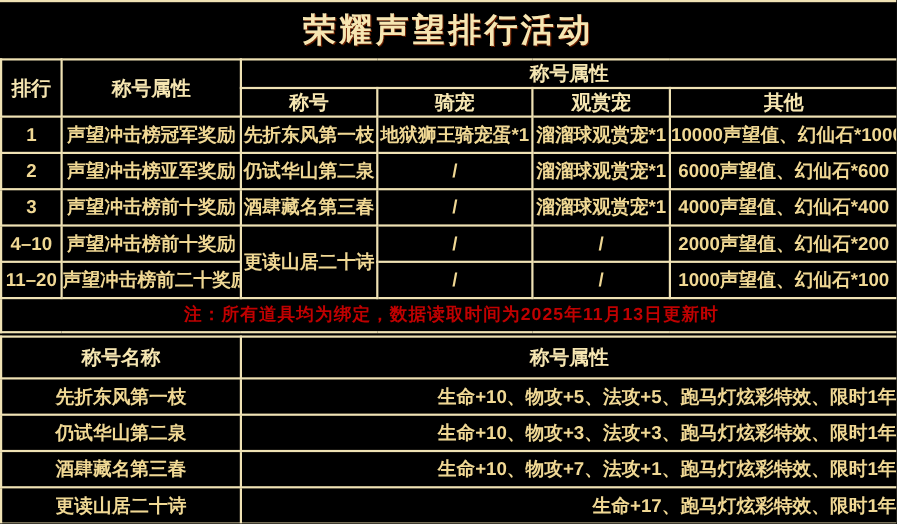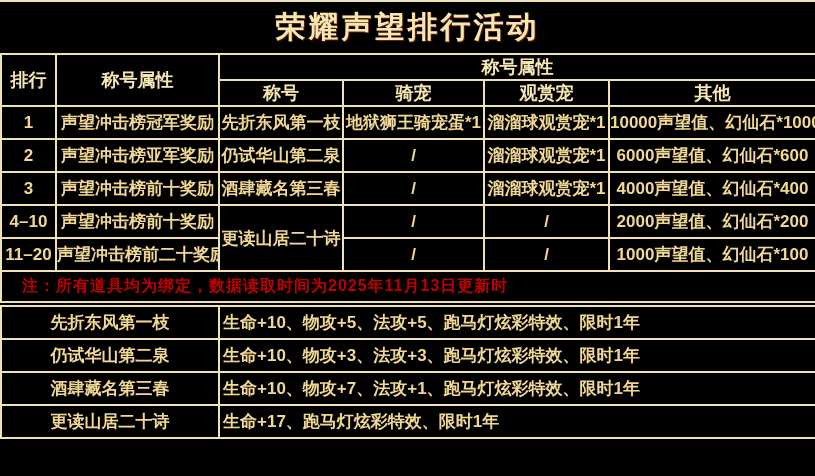--- a/index.html
+++ b/index.html
@@ -45,31 +45,31 @@
     padding:0;
     overflow:hidden;
     white-space:nowrap;
   }
   th{font-size:18px;color:var(--gold-bright);}
   td{font-size:17px;}
   .rewards-table .hrow{height:25px;}
   .rewards-table .drow{height:33px;}
   .rewards-table .note-row{height:31px;}
   .note-cell{
-    text-align:left;
-    padding-left:20px;
+    text-align:center;
+    padding-left:4px;
     color:var(--note-red);
     font-size:16px;
     letter-spacing:1px;
   }
   .titles-table{margin-top:2px;}
   .titles-table .hrow{height:38px;}
   .titles-table .drow{height:33px;}
   .attr-cell{
-    text-align:left;
+    text-align:right;
     padding-left:3px;
   }
 </style>
 </head>
 <body>
 
 <div class="page">
 
   <div class="title-bar">
     <h1>荣耀声望排行活动</h1>
@@ -142,20 +142,24 @@
       </tr>
     </tbody>
   </table>
 
   <table class="titles-table">
     <colgroup>
       <col style="width:218px">
       <col style="width:597px">
     </colgroup>
     <tbody>
+      <tr class="hrow">
+        <th>称号名称</th>
+        <th>称号属性</th>
+      </tr>
       <tr class="drow">
         <td>先折东风第一枝</td>
         <td class="attr-cell">生命+10、物攻+5、法攻+5、跑马灯炫彩特效、限时1年</td>
       </tr>
       <tr class="drow">
         <td>仍试华山第二泉</td>
         <td class="attr-cell">生命+10、物攻+3、法攻+3、跑马灯炫彩特效、限时1年</td>
       </tr>
       <tr class="drow">
         <td>酒肆藏名第三春</td>

